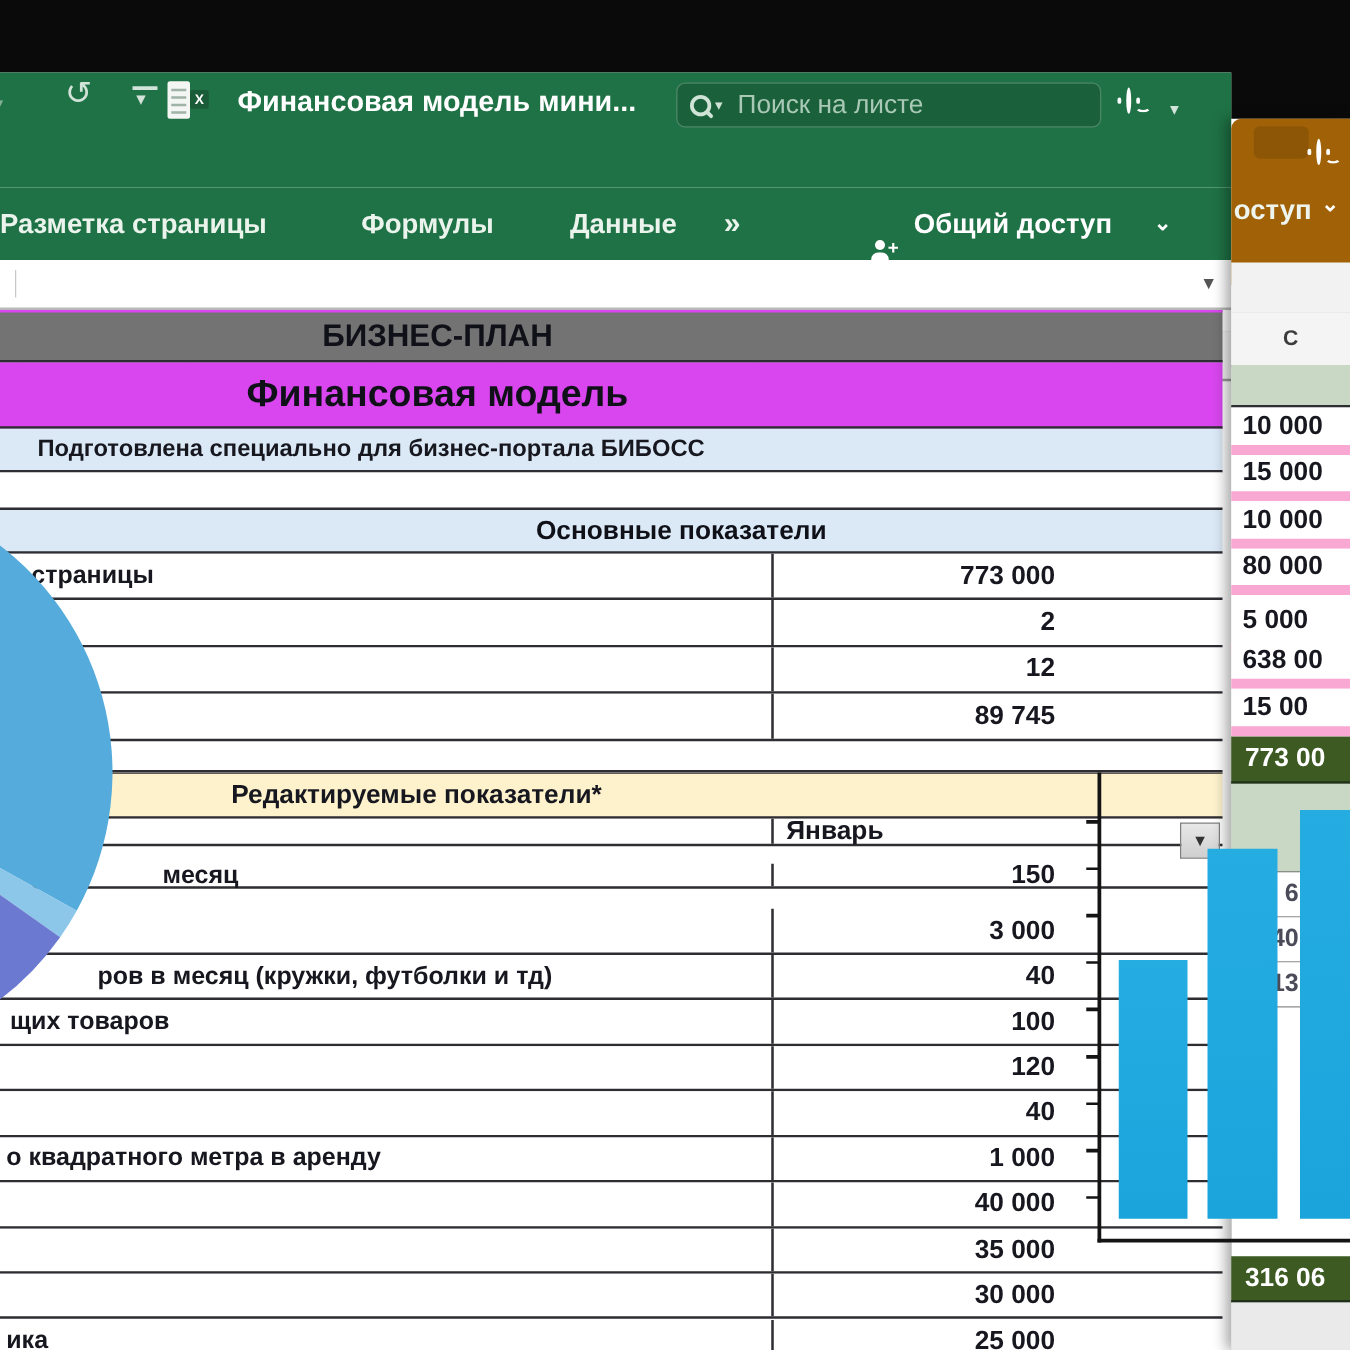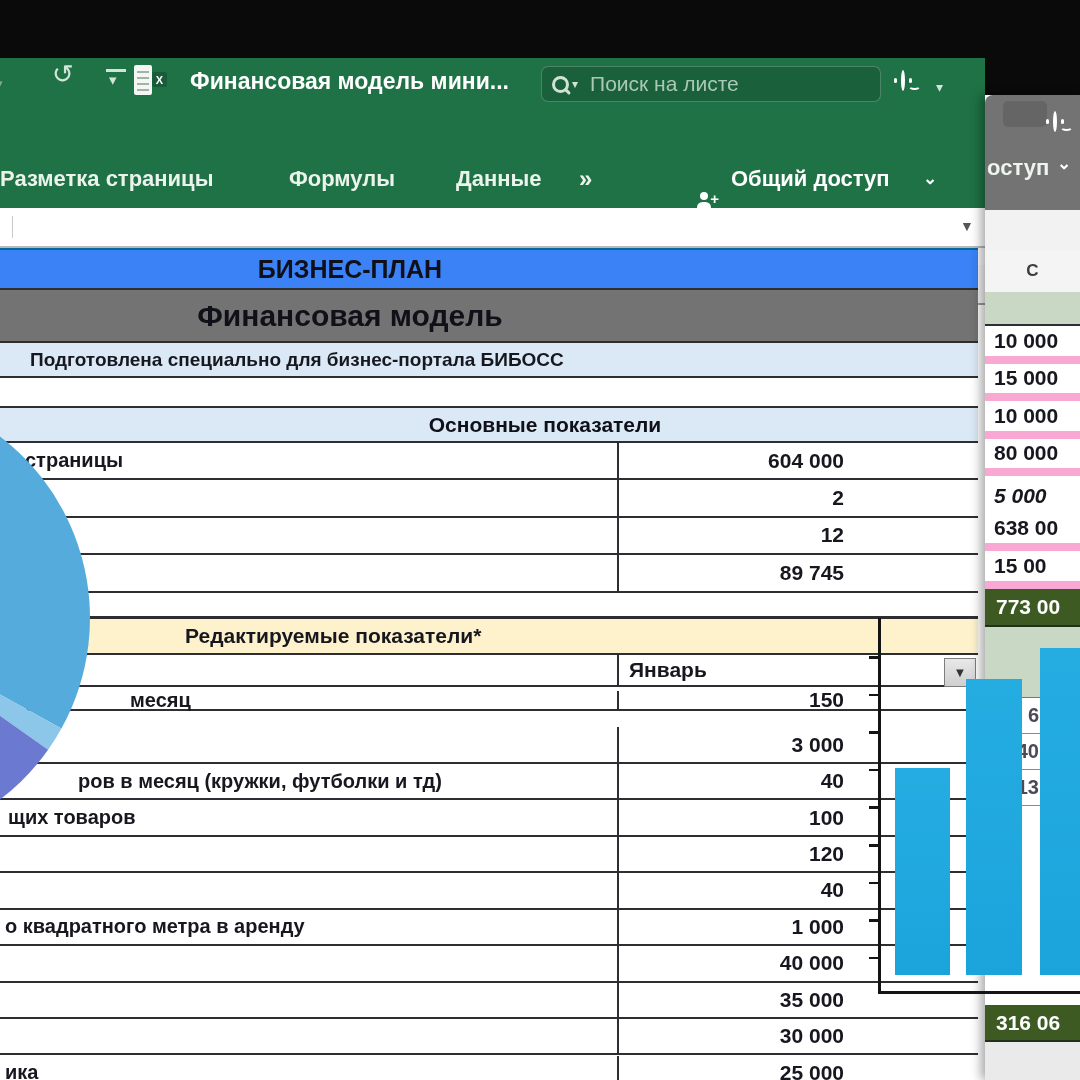--- a/index.html
+++ b/index.html
@@ -39,38 +39,38 @@
   .formulabar{left:0;top:150px;width:985px;height:38px;background:#fff;border-bottom:2px solid #b9b9b9;}
   .fb-div{left:12px;top:158px;width:1px;height:22px;background:#c9c9c9;}
   .fb-drop{left:960px;top:160px;color:#555;font-size:14px;}
   .headerstrip{left:0;top:190px;width:985px;height:17px;background:#fbfbfb;border-bottom:1px solid #c3c3c3;}
   #colheaders{left:0;top:207px;width:985px;height:38px;background:#f5f5f5;border-bottom:2px solid #9b9b9b;}
   .colh{position:absolute;top:0;height:38px;display:flex;align-items:center;justify-content:center;
     color:#3c3c3c;font-size:16px;font-weight:600;border-left:1px solid #d2d2d2;box-sizing:border-box;}
 
   
   .trow{left:0;width:978px;border-bottom:2px solid #2d2d32;box-sizing:border-box;background:#fff;}
-  .sec-blue1{background:#3b82f6;border-top:2px solid #0369a1;}
-  .sec-blue2{background:#737373;}
+  .sec-blue1{background:#737373;border-top:2px solid #d946ef;}
+  .sec-blue2{background:#d946ef;}
   .sec-blue3{background:#dbe9f6;}
   .sec-yellow{background:#fdf2cc;border-top:1px solid #2d2d32;}
   .cell-label{position:absolute;top:0;bottom:0;display:flex;align-items:center;
     color:#17171f;font-size:20px;font-weight:600;white-space:nowrap;}
   .cell-value{position:absolute;left:617px;top:0;bottom:0;right:2px;display:flex;align-items:center;
     justify-content:flex-end;padding-right:132px;color:#17171f;font-size:21px;font-weight:600;
     border-left:2px solid #2d2d32;box-sizing:border-box;}
   .title-center{display:flex;align-items:center;justify-content:center;color:#101018;font-weight:700;}
   .month-cell{position:absolute;left:617px;right:2px;top:0;bottom:0;border-left:2px solid #2d2d32;
     display:flex;align-items:center;padding-left:10px;box-sizing:border-box;color:#17171f;font-size:21px;font-weight:600;}
   .drop-btn{position:absolute;left:944px;top:3px;width:32px;height:29px;background:linear-gradient(#e8e8e8,#cfcfcf);
     border:1px solid #7e7e7e;display:flex;align-items:center;justify-content:center;color:#333;font-size:13px;box-sizing:border-box;}
 
   
   #right-window{left:985px;top:95px;width:95px;height:985px;background:#fff;box-shadow:-4px 0 10px rgba(0,0,0,.35);}
-  .rw-toolbar{left:0;top:0;width:95px;height:133px;background:#737373;border-top-left-radius:8px;}
+  .rw-toolbar{left:0;top:0;width:95px;height:133px;background:#a16207;border-top-left-radius:8px;}
   .rw-btn{left:18px;top:6px;width:44px;height:26px;background:rgba(0,0,0,.12);border-radius:5px;}
   .rw-gray{left:0;top:115px;width:95px;height:40px;background:#f2f2f2;border-bottom:1px solid #cfcfcf;}
   .rw-colh{left:0;top:155px;width:95px;height:42px;background:#f4f4f4;border-bottom:2px solid #999;
     display:flex;align-items:center;justify-content:center;color:#3c3c3c;font-size:17px;font-weight:600;}
   .rw-band{left:0;width:95px;background:#c9d8c5;border-bottom:2px solid #2d2d32;box-sizing:border-box;}
   .rw-row{left:0;width:95px;background:#fff;border-bottom:8px solid #f9a8d4;box-sizing:border-box;
     display:flex;align-items:center;color:#17171f;font-size:21px;font-weight:600;padding-left:9px;white-space:nowrap;overflow:hidden;}
   .rw-total{left:0;width:95px;background:#3c5a22;display:flex;align-items:center;color:#fff;
     font-size:21px;font-weight:700;padding-left:11px;white-space:nowrap;overflow:hidden;box-sizing:border-box;border-bottom:2px solid #20301a;}
   .rw-frag{left:0;width:95px;background:#fff;border-bottom:1.5px solid #8a8a8a;box-sizing:border-box;
@@ -154,31 +154,31 @@
     <div class="abs trow sec-blue3 title-center" style="top:350px;height:35px;font-size:21px;padding-left:112px;">
       <span>Основные показатели</span>
     </div>
 
     <div id="kpi-rows"></div>
 
     <div class="abs trow" style="top:534.6px;height:25.4px;"></div>
     <div class="abs trow sec-yellow" style="top:560px;height:36.5px;">
       <span class="cell-label" style="left:185px;font-weight:700;font-size:21px;">Редактируемые показатели*</span>
     </div>
-    <div class="abs trow" style="top:596.5px;height:32px;">
+    <div class="abs trow" style="top:596.5px;height:22px;">
       <span class="month-cell">
         <span>Январь</span>
       </span>
       <span class="drop-btn">▼</span>
     </div>
 
     <div id="edit-rows"></div>
   <div class="abs trow" style="top: 385px; height: 37.4px;">
         <span class="cell-label" style="left: 25px;">страницы</span>
-        <span class="cell-value">604 000</span>
+        <span class="cell-value">773 000</span>
       </div>
       <div class="abs trow" style="top: 422.4px; height: 37.4px;">
         <span class="cell-value">2</span>
       </div>
       <div class="abs trow" style="top: 459.8px; height: 37.4px;">
         <span class="cell-value">12</span>
       </div>
       <div class="abs trow" style="top: 497.2px; height: 37.4px;">
         <span class="cell-value">89 745</span>
       </div>
@@ -245,21 +245,21 @@
     <div id="rw-frags"></div>
 
     <div class="rw-total abs" style="top:910px;height:37px;">
       <span>316 06</span>
     </div>
     <div class="abs" style="left:0;top:947px;width:95px;height:38px;background:#eaeaea;"></div>
   <div class="abs rw-row" style="top: 231px; height: 37.5px;">10 000</div>
       <div class="abs rw-row" style="top: 268.5px; height: 37.5px;">15 000</div>
       <div class="abs rw-row" style="top: 306px; height: 37.5px;">10 000</div>
       <div class="abs rw-row" style="top: 343.5px; height: 37.5px;">80 000</div>
-      <div class="abs rw-row" style="top: 381px; height: 47px; font-style: italic;">5 000</div>
+      <div class="abs rw-row" style="top: 381px; height: 47px;">5 000</div>
       <div class="abs rw-row" style="top: 418.5px; height: 37.5px;">638 00</div>
       <div class="abs rw-row" style="top: 456px; height: 37.5px;">15 00</div>
       <div class="abs rw-frag" style="top: 602.5px; height: 36px;">6</div>
       <div class="abs rw-frag" style="top: 638.5px; height: 36px;">40</div>
       <div class="abs rw-frag" style="top: 674.5px; height: 36px;">13</div>
     </div>
 
   <svg id="pie-svg" class="abs" width="100" height="380" viewBox="0 430 100 380">
     <path d="M -138 618 L -24 420.5 A 228 228 0 0 1 61.4 728.5 Z" fill="#55acdc"></path>
     <path d="M -138 618 L 61.4 728.5 A 228 228 0 0 1 48.1 749.8 Z" fill="#8cc6e8"></path>

